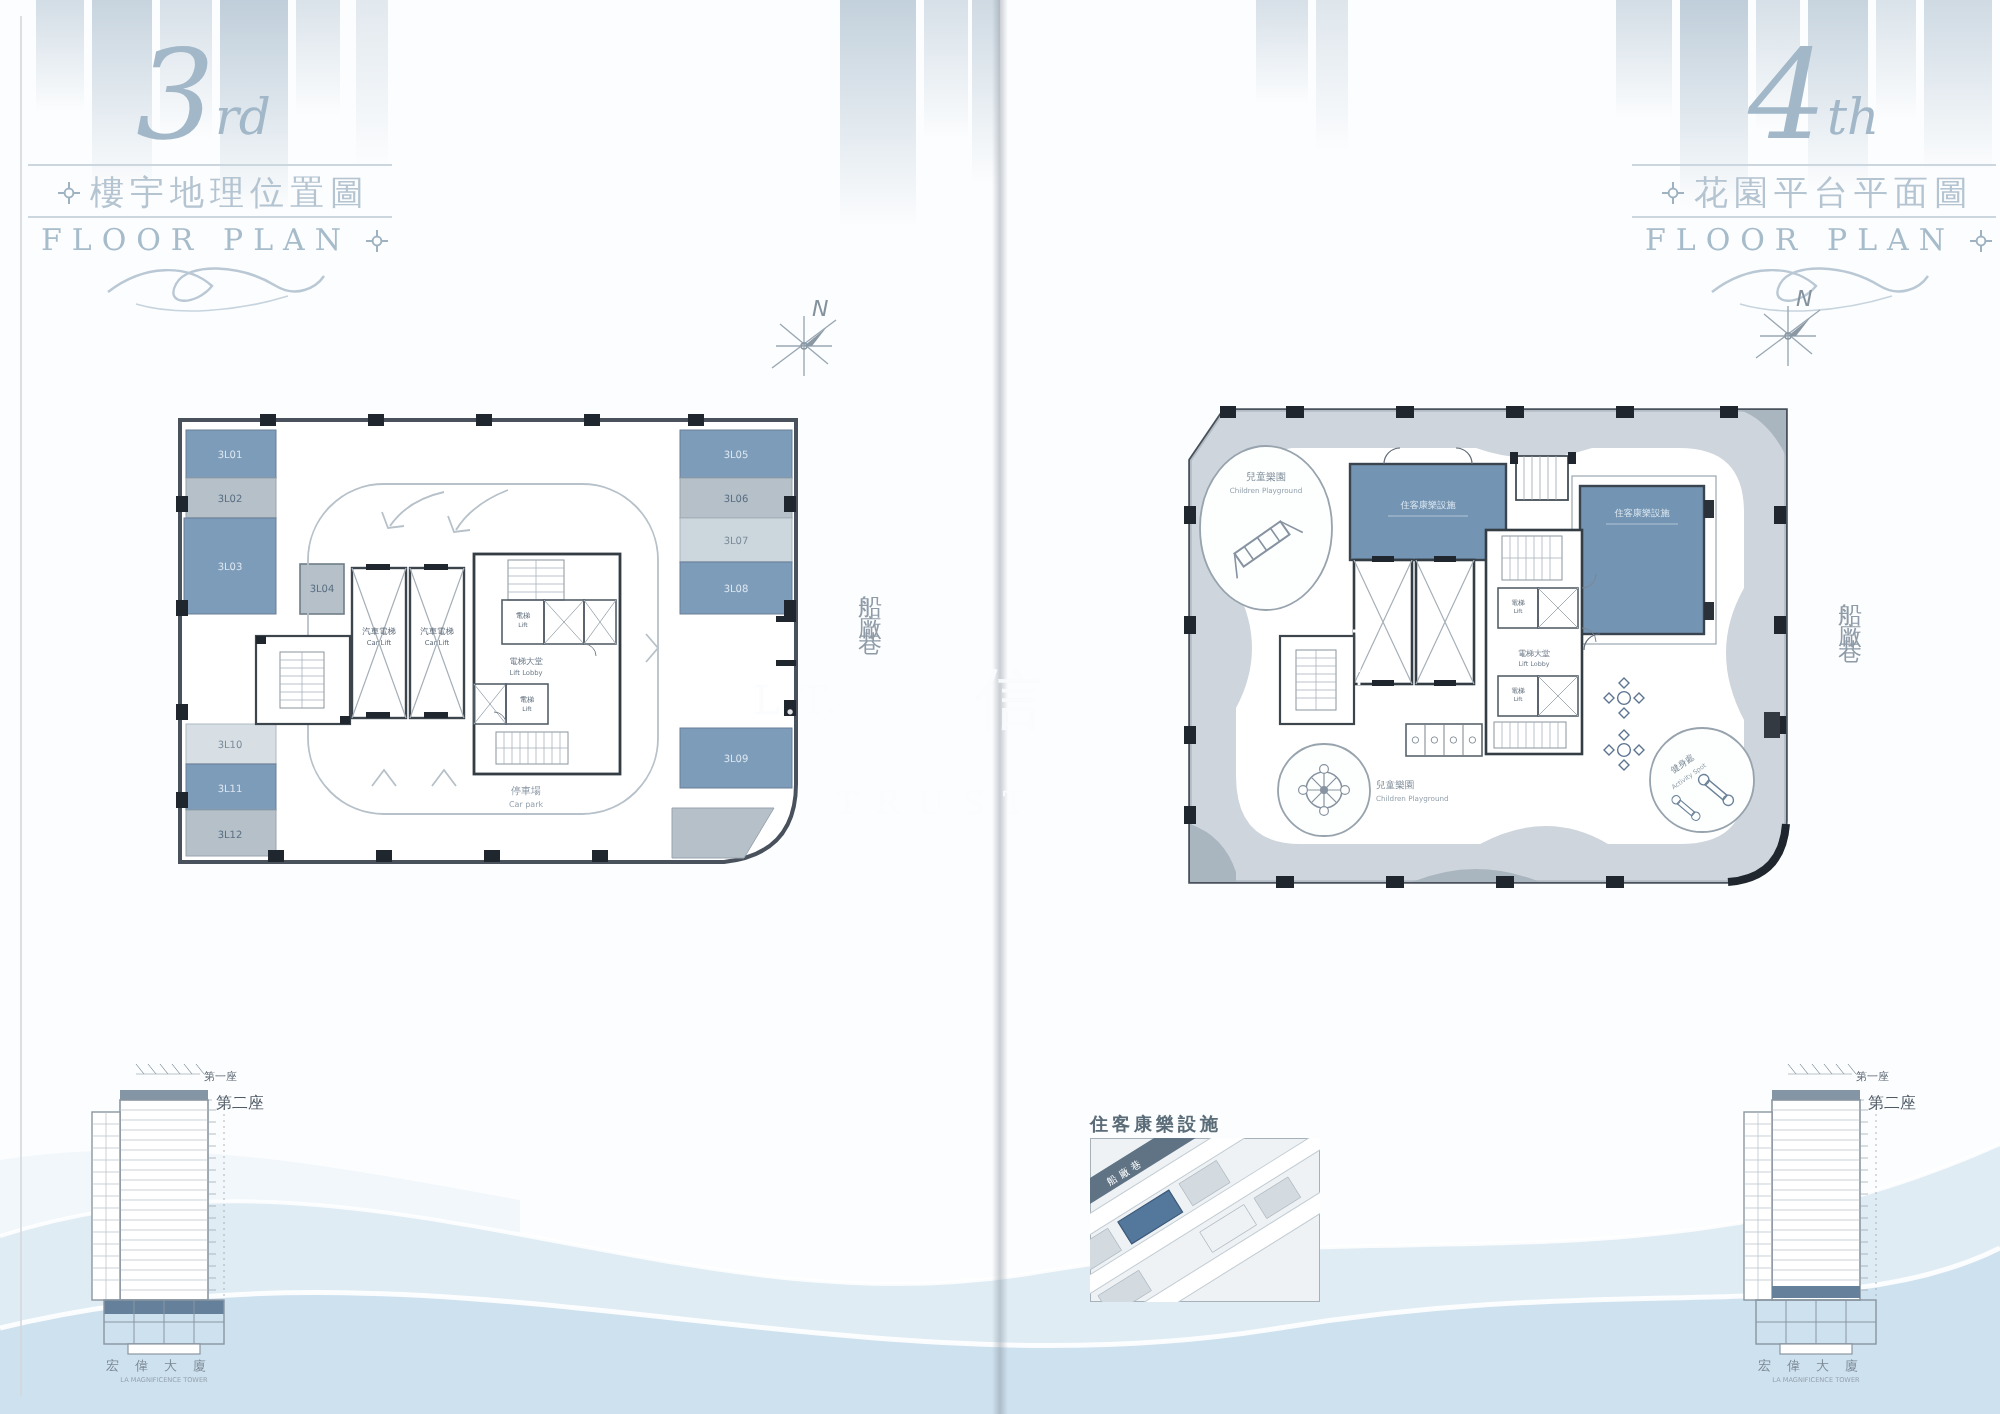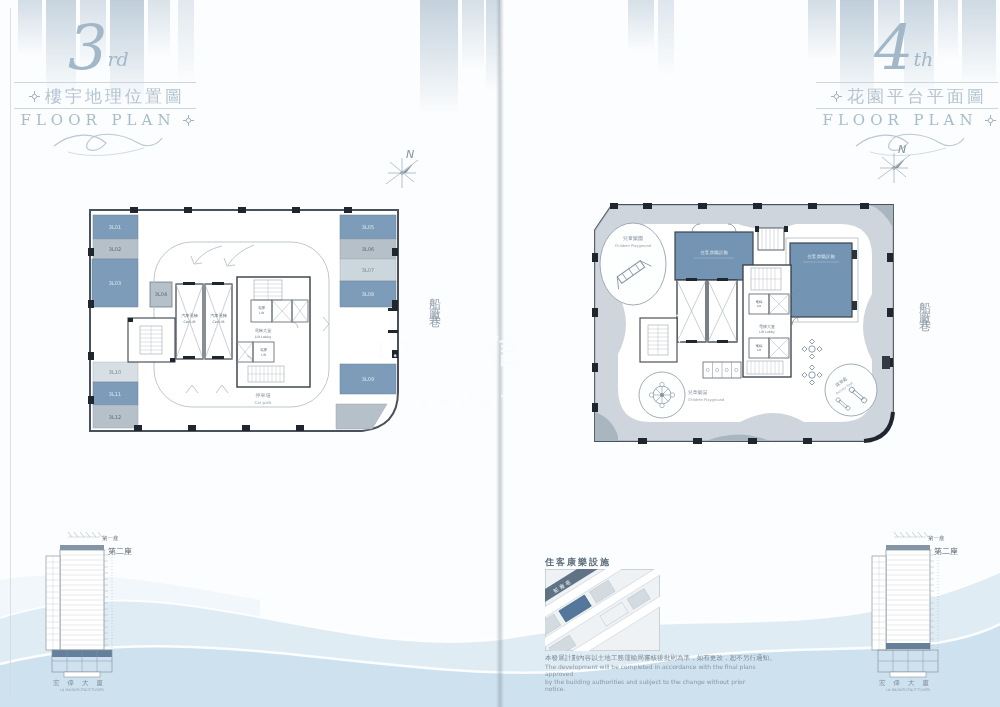--- a/index.html
+++ b/index.html
@@ -5,21 +5,21 @@
   html,body{margin:0;padding:0;background:#e8e8e8}
   #sheet{position:relative;width:1000px;height:707px;background:#fcfdfe;overflow:hidden;
          font-family:"DejaVu Sans",sans-serif}
   .abs{position:absolute}
   .stripe{position:absolute;top:0;background:linear-gradient(to bottom,rgba(168,188,204,.9),rgba(197,212,223,.45) 68%,rgba(255,255,255,0))}
   
   .titleblock{position:absolute;width:186px;height:150px}
   .numrow{position:absolute;display:flex;align-items:flex-end;color:#a2b8c9;
           font-family:"DejaVu Serif",serif;font-style:italic}
   .numrow .num{font-size:62px;line-height:56px}
-  .numrow .sfx{font-size:19px;line-height:34px}
+  .numrow .sfx{font-size:25px;line-height:34px}
   .rule{position:absolute;left:0;right:4px;height:1px;background:#ccd6de}
   .cnrow{position:absolute;left:0;right:0;display:flex;align-items:center;justify-content:center;
          gap:5px;color:#b4c4d1;font-size:17px;letter-spacing:3px;white-space:nowrap}
   .enrow{position:absolute;left:0;right:0;display:flex;align-items:center;justify-content:center;
          gap:7px;color:#a7bccb;font-size:15px;letter-spacing:5px;font-family:"DejaVu Serif",serif;white-space:nowrap}
   .street{position:absolute;writing-mode:vertical-rl;font-size:12px;letter-spacing:9px;color:#8f9ca8}
   .gutter{position:absolute;top:0;height:707px;width:8px;
           background:linear-gradient(to right,rgba(120,130,142,0),rgba(120,130,142,.38) 50%,rgba(120,130,142,0))}
   .edge{position:absolute;width:1px;background:#d3d8dc}
   
@@ -480,19 +480,14 @@
       <rect x="-45" y="60" width="210" height="9" fill="#ffffff" stroke="#c2ccd3" stroke-width=".5"></rect>
       <rect x="-12" y="19" width="26" height="13" fill="#d3dbe1" stroke="#b0bac2" stroke-width=".4"></rect>
       <rect x="20" y="19" width="30" height="13" fill="#54779c" stroke="#3c5a7a" stroke-width=".6"></rect>
       <rect x="56" y="19" width="22" height="13" fill="#d3dbe1" stroke="#b0bac2" stroke-width=".4"></rect>
       <rect x="-8" y="45" width="24" height="12" fill="#d3dbe1" stroke="#b0bac2" stroke-width=".4"></rect>
       <rect x="52" y="45" width="26" height="12" fill="none" stroke="#b0bac2" stroke-width=".4"></rect>
       <rect x="84" y="45" width="20" height="12" fill="#d3dbe1" stroke="#b0bac2" stroke-width=".4"></rect>
     </g>
   </svg>
 
-  <div class="disc" style="left:545px;top:654px">
-    <div class="cn">本發展計劃內容以土地工務運輸局審核後批則為準，如有更改，恕不另行通知。</div>
-    <div class="en">The development will be completed in accordance with the final plans approved</div>
-    <div class="en">by the building authorities and subject to the change without prior notice.</div>
-  </div>
 
 </div>
 
 </body></html>

